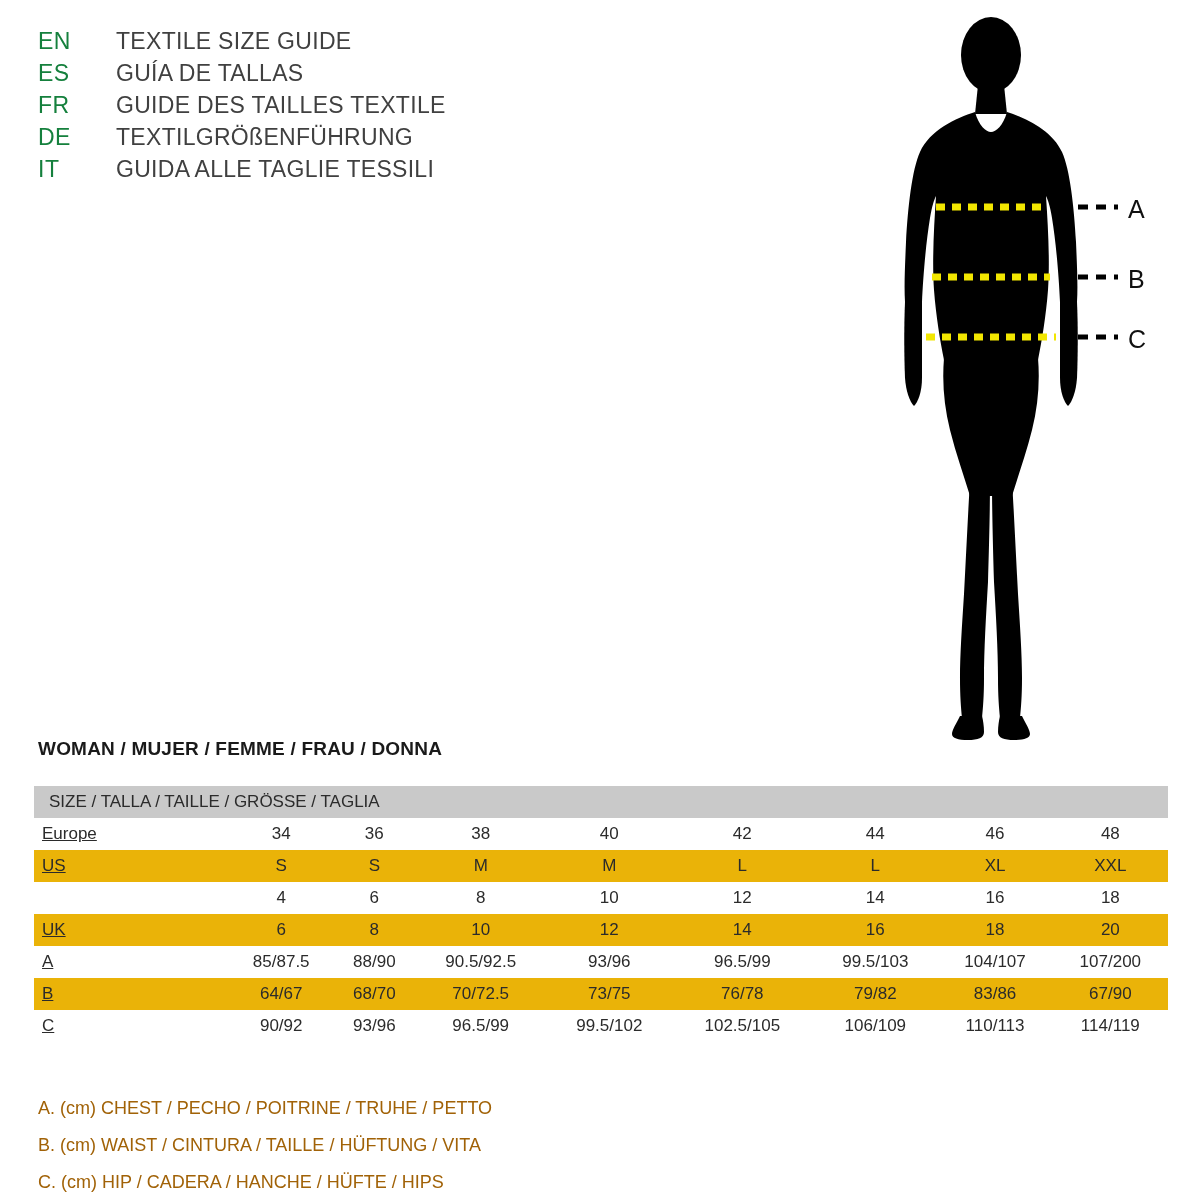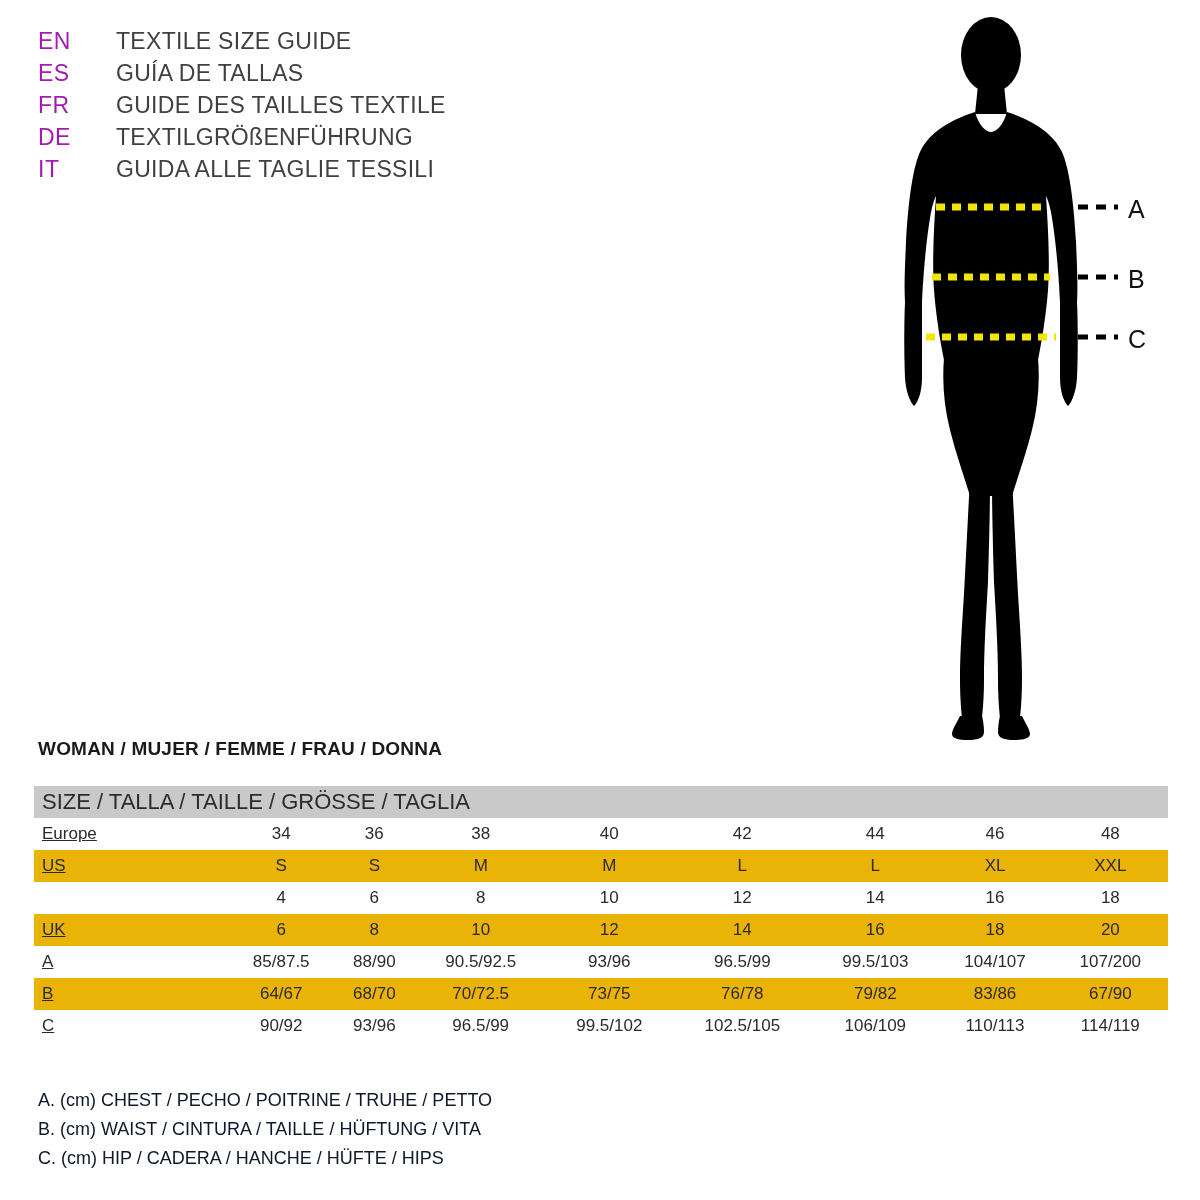--- a/index.html
+++ b/index.html
@@ -25,21 +25,21 @@
   }
   .title-row {
     display: flex;
     align-items: baseline;
     height: 32px;
   }
   .title-lang {
     width: 78px;
     font-size: 23px;
     letter-spacing: 0.5px;
-    color: #a21caf;
+    color: #15803d;
   }
   .title-text {
     font-size: 23px;
     letter-spacing: 0.3px;
     color: #404040;
     white-space: nowrap;
   }
 
   
   .figure-area {
@@ -76,23 +76,23 @@
   }
   .size-table th, .size-table td {
     padding: 0;
     height: 32px;
     text-align: center;
     font-weight: normal;
     vertical-align: middle;
   }
   .size-table th.header-cell {
     text-align: left;
-    padding-left: 8px;
+    padding-left: 15px;
     font-weight: normal;
-    font-size: 22px;
+    font-size: 17px;
     color: #2b2b2b;
   }
   .size-table tr.head-row {
     background: #c9c9c9;
   }
   .size-table tr.row-shade {
     background: #eab308;
   }
   .size-table tr.row-plain {
     background: #ffffff;
@@ -107,22 +107,23 @@
   
   .legend {
     position: absolute;
     left: 38px;
     top: 1086px;
     width: 700px;
   }
   .legend-line {
     font-size: 18px;
     line-height: 29px;
-    color: #0f172a;
+    color: #a16207;
     white-space: nowrap;
+    margin-top: 8px;
   }
 </style>
 </head>
 <body>
 
 <div class="title-block">
   <div class="title-row">
     <span class="title-lang">EN</span>
     <span class="title-text">TEXTILE SIZE GUIDE</span>
   </div>

